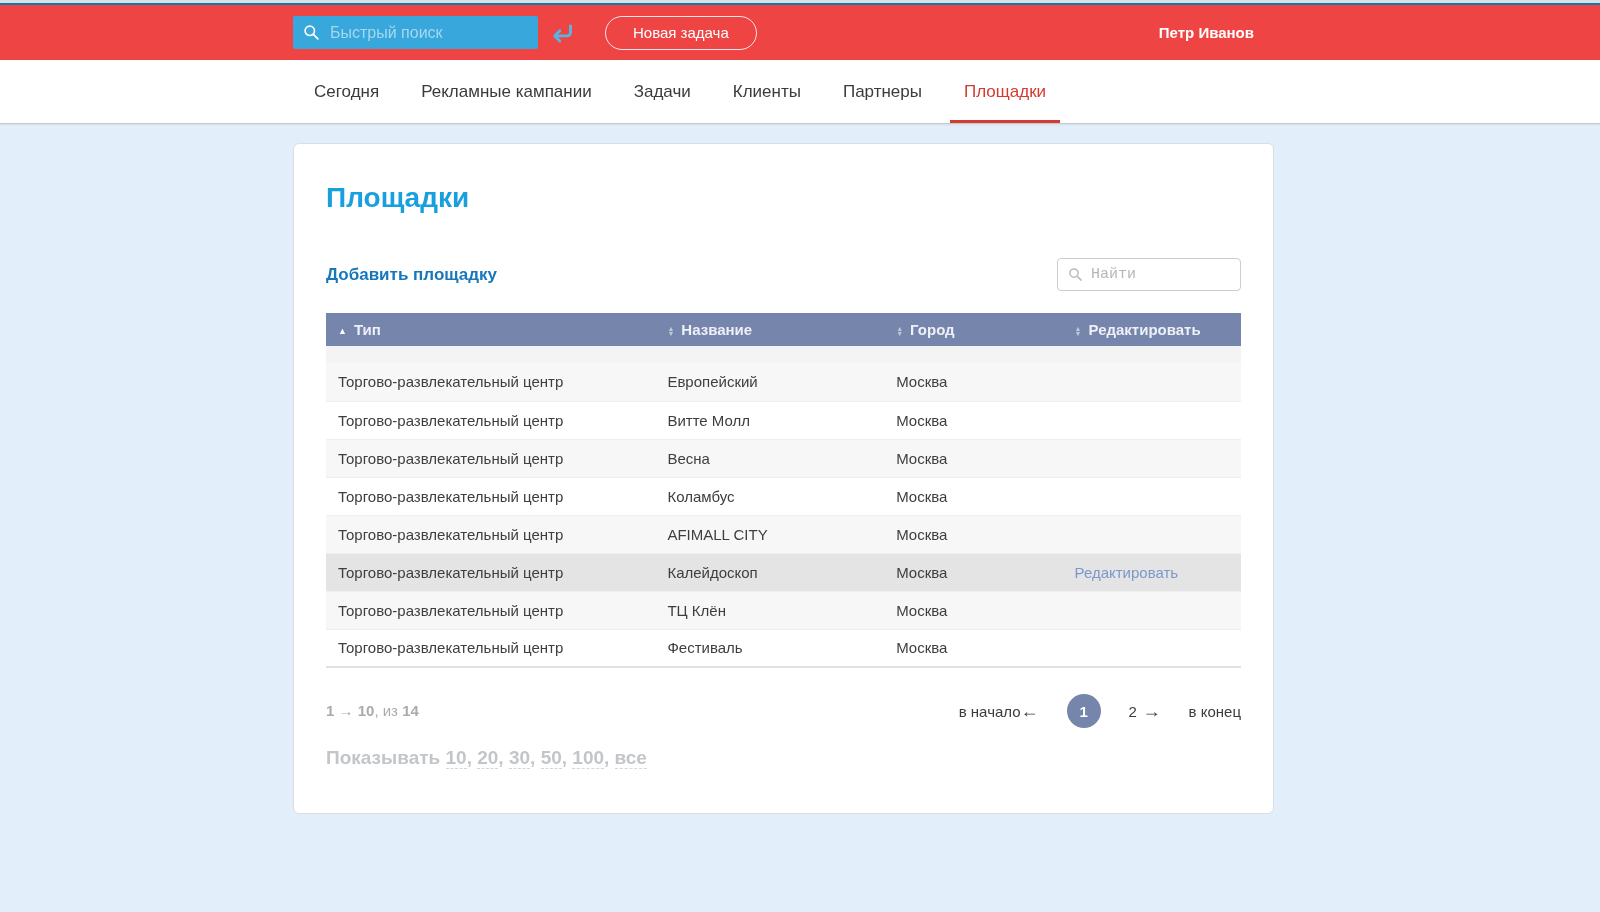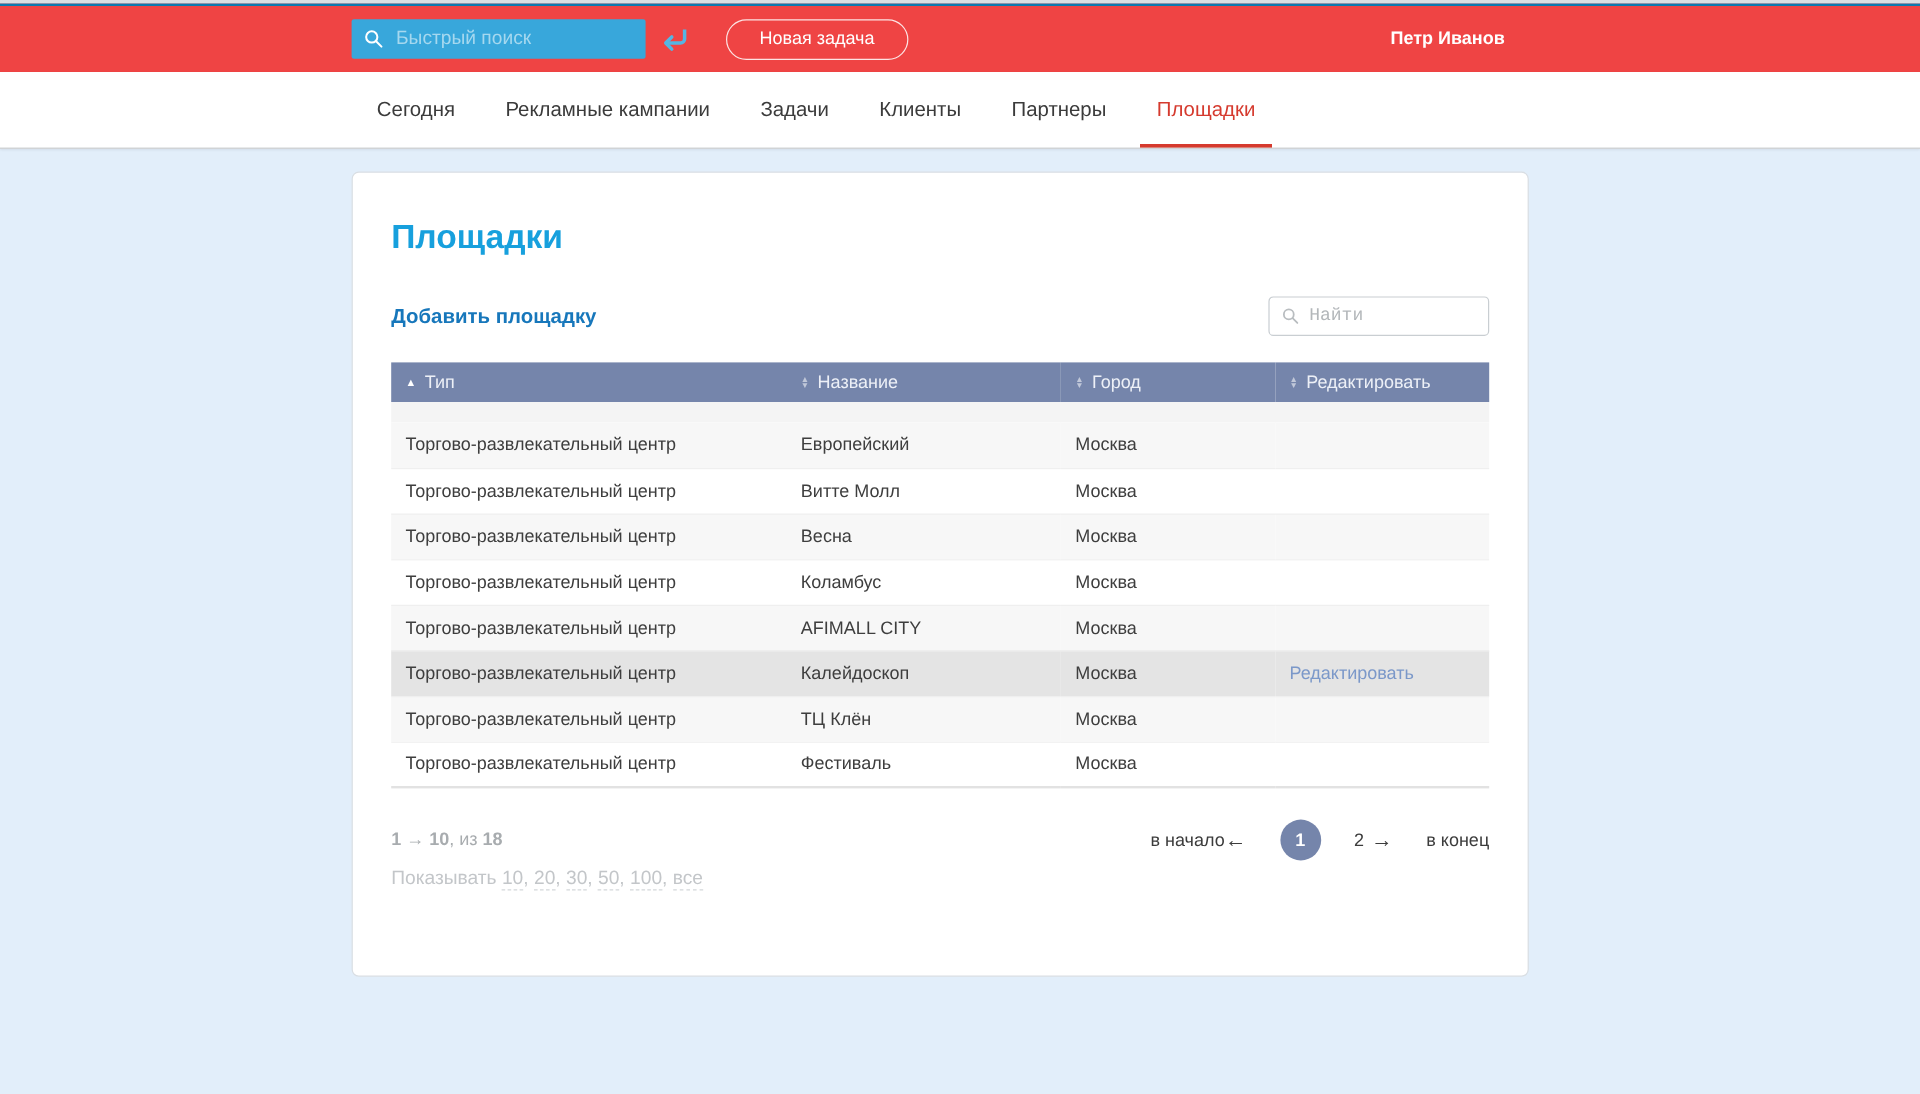--- a/index.html
+++ b/index.html
@@ -23,45 +23,45 @@
   
   .navbar { height:64px; background:#ffffff; border-bottom:1px solid #c6cacd; box-shadow:0 1px 2px rgba(0,0,0,.07); }
   .nav-inner { display:flex; height:100%; padding-left:7px; }
   .nav-tab { position:relative; display:flex; align-items:center; padding:0 14px; margin-right:14px; font-size:17px; color:#3b3b3b; cursor:pointer; white-space:nowrap; }
   .nav-tab.active { color:#d53a2e; }
   .nav-tab.active::after { content:""; position:absolute; left:0; right:0; bottom:0; height:3px; background:#d53a2e; }
 
   
   .card { margin-top:19px; height:671px; background:#ffffff; border:1px solid #d9dee3; border-radius:6px; padding:0 32px; }
   .page-title { margin-top:38px; font-size:28px; font-weight:bold; color:#17a0dd; }
-  .controls-row { margin-top:33px; display:flex; align-items:center; justify-content:space-between; }
+  .controls-row { margin-top:44px; display:flex; align-items:center; justify-content:space-between; }
   .add-link { font-size:17px; font-weight:bold; color:#1777bb; cursor:pointer; }
   .table-search { display:flex; align-items:center; width:184px; height:33px; border:1px solid #c9ced2; border-radius:4px; padding:0 10px; background:#fff; }
   .table-search svg { color:#b9bdc0; flex:0 0 auto; }
   .table-search input { flex:1; margin-left:8px; border:none; outline:none; font-family:Liberation Mono, monospace; font-size:15px; color:#555; min-width:0; }
   .table-search input::placeholder { color:#b3b7ba; }
 
   
   table { margin-top:22px; width:100%; border-collapse:collapse; table-layout:fixed; font-size:15px; }
-  thead th { background:#7585ab; color:#edf0f7; font-weight:normal; text-align:left; height:33px; padding-left:12px; cursor:pointer; }
+  thead th { background:#7585ab; color:#edf0f7; font-weight:bold; text-align:left; height:33px; padding-left:12px; cursor:pointer; }
   .sort-icons { display:inline-flex; flex-direction:column; vertical-align:middle; margin-right:7px; line-height:5px; font-size:7px; color:rgba(255,255,255,.55); }
   .sort-icons.sorted { font-size:9px; line-height:9px; color:#ffffff; }
   tr.spacer-row td { height:17px; background:#f4f4f4; }
   tbody tr.data-row { height:38px; }
   tbody tr.data-row td { padding-left:12px; border-bottom:1px solid #efefef; background:#ffffff; }
   tbody tr.data-row:nth-child(even) td { background:#f7f7f7; }
   tbody tr.data-row.highlighted td { background:#e4e4e4; }
   tbody tr.data-row:last-child td { border-bottom:2px solid #e2e2e2; }
   td.action-cell { color:#7b98c9; cursor:pointer; }
 
   
   .table-footer { margin-top:26px; display:flex; justify-content:space-between; align-items:flex-start; }
   .range-line { margin-top:8px; font-size:15px; color:#a8acaf; }
   .range-line b { font-weight:bold; }
-  .show-line { margin-top:16px; font-size:16px; color:#c3c6c9; }
+  .show-line { margin-top:28px; font-size:19px; color:#c3c6c9;font-weight:bold; }
   .page-size-option { color:#c3c6c9; border-bottom:1px dashed #d4d7da; cursor:pointer; }
   .pagination { display:flex; align-items:center; }
   .pg-text { font-size:15px; color:#3c3c3c; cursor:pointer; }
   .pg-arrow { font-size:18px; color:#3c3c3c; margin:0 28px; cursor:pointer; }
   .pg-page { font-size:15px; color:#3c3c3c; cursor:pointer; min-width:20px; text-align:center; }
   .pg-page.current { width:34px; height:34px; border-radius:50%; background:#7585ab; color:#ffffff; font-weight:bold; display:flex; align-items:center; justify-content:center; }
   .pagination > * + * { margin-left:0; }
   .pg-gap { width:22px; }
 </style>
 </head>
@@ -181,21 +181,21 @@
             <td>Фестиваль</td>
             <td>Москва</td>
             <td class="action-cell"></td>
           </tr>
         </tbody>
     </table>
 
     <div class="table-footer">
       <div>
         <div class="range-line">
-          <b>1 → 10</b><span>, из </span><b>18</b>
+          <b>1 → 10</b><span>, из </span><b>14</b>
         </div>
         <div class="show-line">
           <span>Показывать </span><span id="page-size-options"><span class="page-size-option">10</span>, <span class="page-size-option">20</span>, <span class="page-size-option">30</span>, <span class="page-size-option">50</span>, <span class="page-size-option">100</span>, <span class="page-size-option">все</span></span>
         </div>
       </div>
       <div class="pagination">
         <span class="pg-text">в начало</span>
         <span class="pg-arrow">←</span>
         <span id="pagination-pages" style="display:flex;align-items:center;">
             <span class="pg-page current">1</span>

